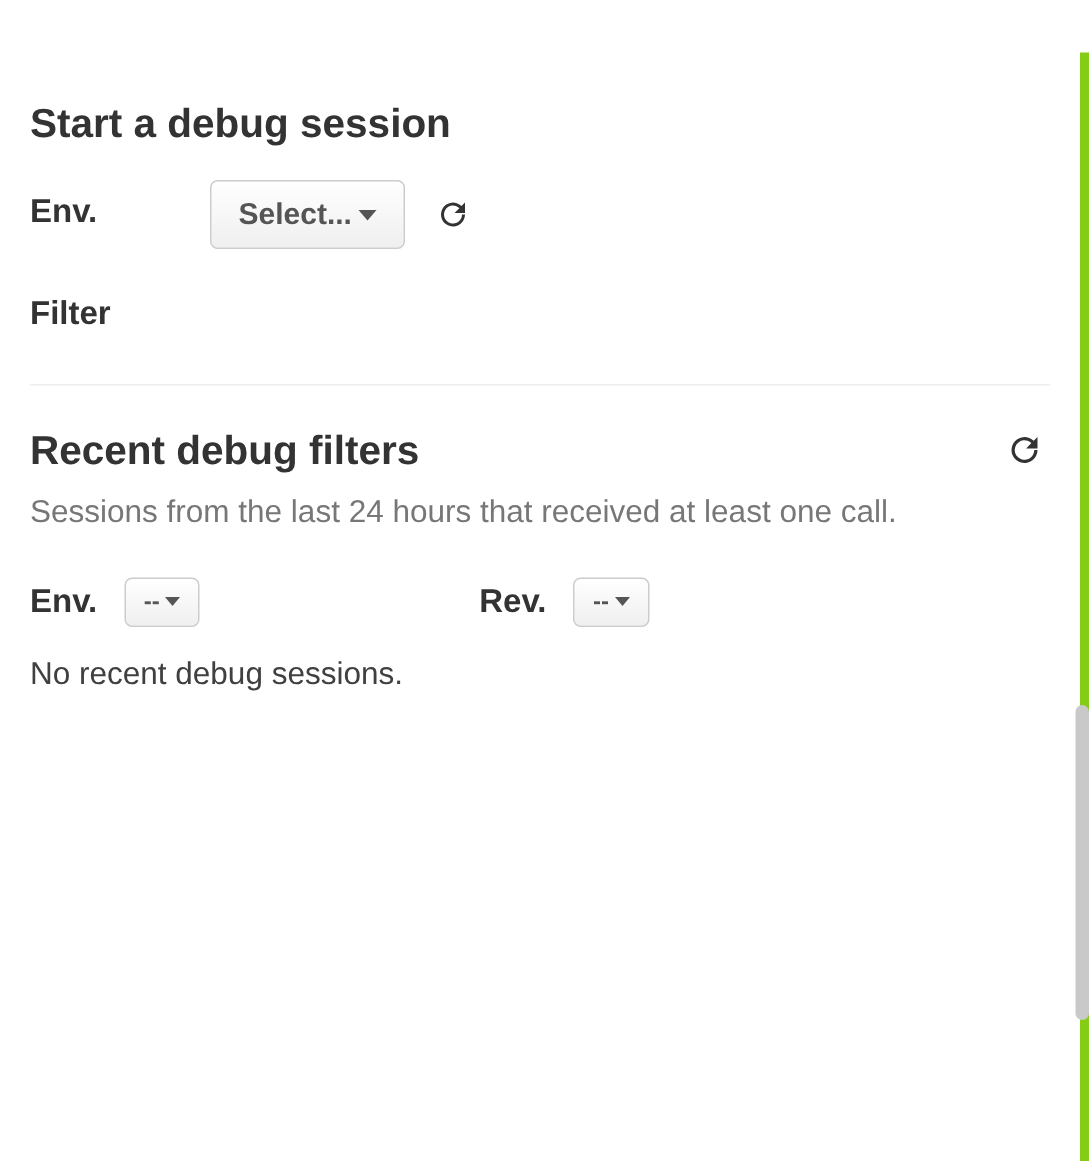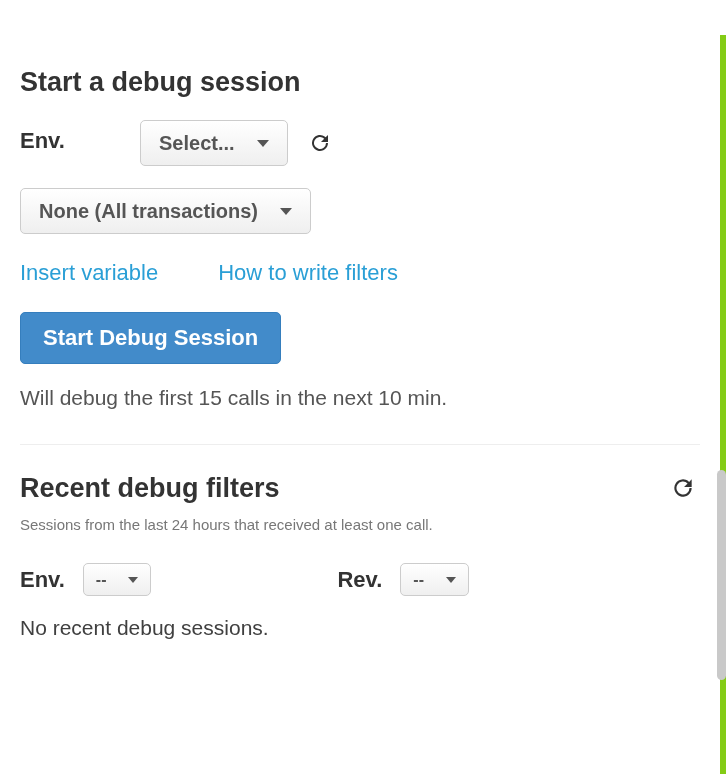--- a/index.html
+++ b/index.html
@@ -36,21 +36,21 @@
     font-weight: 700;
     color: #333;
     padding-top: 8px;
   }
   .form-value {
     flex: 1;
   }
   .btn {
     display: inline-flex;
     align-items: center;
-    gap: 18px;
+    gap: 0;
     background: linear-gradient(to bottom, #fff, #efefef);
     border: 1px solid #ccc;
     border-radius: 5px;
     color: #555;
     font-size: 20px;
     font-weight: 700;
     padding: 10px 18px;
     cursor: pointer;
     line-height: 1.2;
     font-family: inherit;
@@ -113,21 +113,21 @@
   }
   .recent-header {
     display: flex;
     align-items: center;
     justify-content: space-between;
   }
   .recent-header h2 {
     margin: 0;
   }
   .recent-desc {
-    font-size: 15px;
+    font-size: 21px;
     color: #777;
     margin: 8px 0 26px 0;
     line-height: 1.6;
   }
   .filters-row {
     display: flex;
     align-items: center;
     gap: 18px;
     margin-bottom: 20px;
   }
@@ -166,35 +166,21 @@
       </button>
       <button type="button" class="refresh-btn-inline">
         <svg class="refresh-svg" width="24" height="24" viewBox="0 0 24 24">
           <path fill="#333" d="M17.65 6.35A8 8 0 1 0 20 12h-2a6 6 0 1 1-1.76-4.24L13 11h7V4l-2.35 2.35z"></path>
         </svg>
       </button>
     </div>
   </div>
 
   <div class="form-row">
-    <div class="form-value">
-      <button type="button" class="btn">
-        <span>None (All transactions)</span>
-        <span class="caret"></span>
-      </button>
-
-      <div class="links-row">
-        <a class="link">Insert variable</a>
-        <a class="link">How to write filters</a>
-      </div>
-
-      <button type="button" class="btn-primary">Start Debug Session</button>
-
-      <div class="help-text">Will debug the first 15 calls in the next 10 min.</div>
-    </div>
+    <div class="form-label">Filter</div>
   </div>
 
   <hr class="sep">
 
   <div class="recent-header">
     <h2 class="section-title" style="margin-bottom:0">Recent debug filters</h2>
     <button type="button" style="background:none;border:none;cursor:pointer;padding:4px">
       <svg class="refresh-svg" width="26" height="26" viewBox="0 0 24 24">
         <path fill="#333" d="M17.65 6.35A8 8 0 1 0 20 12h-2a6 6 0 1 1-1.76-4.24L13 11h7V4l-2.35 2.35z"></path>
       </svg>

